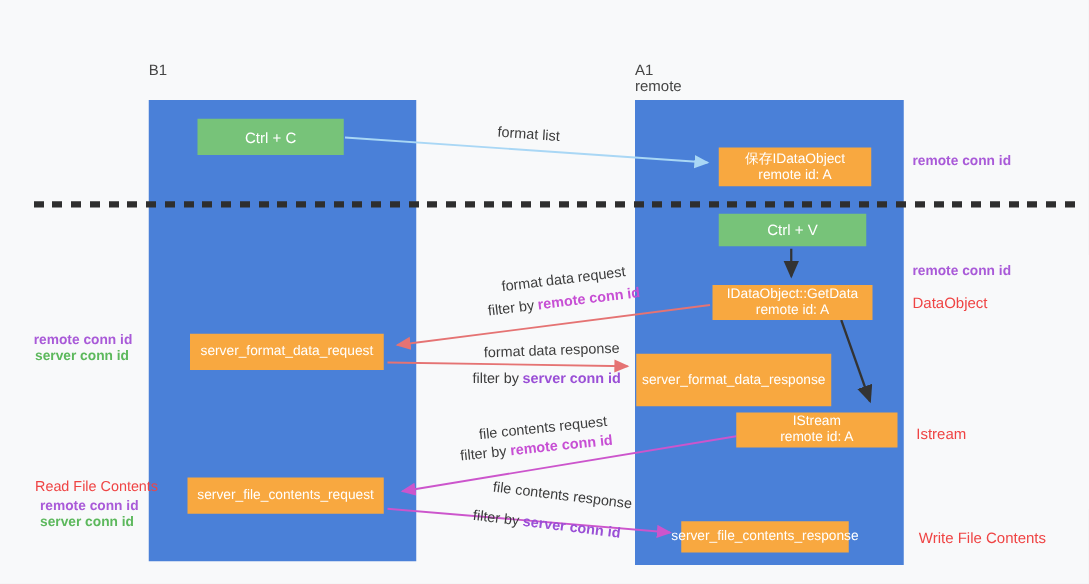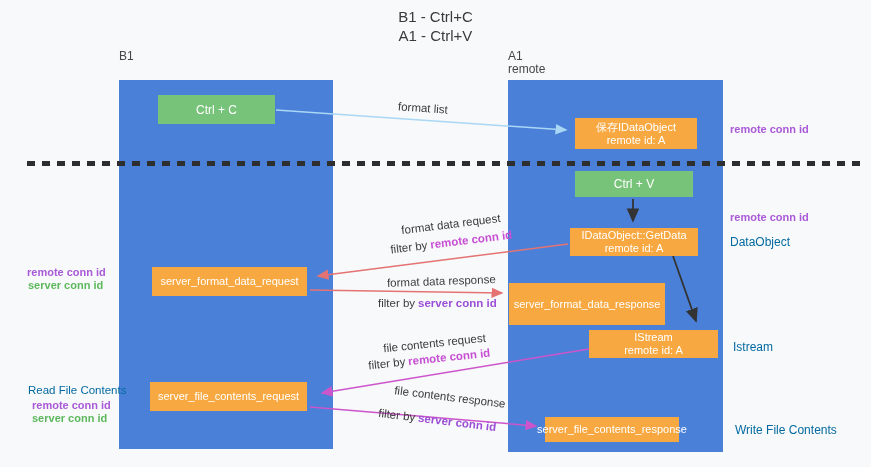--- a/index.html
+++ b/index.html
@@ -15,41 +15,37 @@
   .lane { position:absolute; top:80px; background:#4a80d8; z-index:1; }
   .lane-left { left:119px; width:214px; height:369px; }
   .lane-right { left:508px; width:215px; height:372px; }
   .dashed-line { position:absolute; left:27px; top:161px; width:833px; height:5px;
     background:repeating-linear-gradient(90deg,#2e2e2e 0 8px,transparent 8px 15px);
     z-index:3; }
   .node { position:absolute; display:flex; flex-direction:column; align-items:center;
     justify-content:center; color:#ffffff; text-align:center; z-index:3; }
   .node-green { background:#77c379; font-size:12px; }
   .node-orange { background:#f8a840; font-size:11px; line-height:13px; }
-  .lbl { position:absolute; font-size:11.5px; color:#0369a1; white-space:nowrap; z-index:4; }
+  .lbl { position:absolute; font-size:11.5px; color:#ef4444; white-space:nowrap; z-index:4; }
   .lbl-bold { font-weight:bold; font-size:11px; }
   .lbl-purple { color:#a95ad8; }
   .lbl-magenta { color:#c74fd4; }
   .lbl-violet { color:#9a4fd6; }
   .lbl-green { color:#5cb85c; }
   .edge-lbl { position:absolute; font-size:11.5px; color:#3c3c3c; white-space:nowrap;
     z-index:4; transform-origin:center; }
   .edge-lbl .prefix { margin-right:3px; }
   .edge-lbl .idpart { font-weight:bold; }
   svg.arrows { position:absolute; left:0; top:0; z-index:2; pointer-events:none; }
 </style>
 </head>
 <body>
 
 <div class="canvas">
 
-  <div class="title">
-    <div>B1 - Ctrl+C</div>
-    <div>A1 - Ctrl+V</div>
-  </div>
 
   <div class="lane-header" style="left:119px; width:214px;">
     <div>B1</div>
   </div>
   <div class="lane-header" style="left:508px; width:215px;">
     <div>A1</div>
     <div>remote</div>
   </div>
 
   <div class="lane lane-left"></div>

